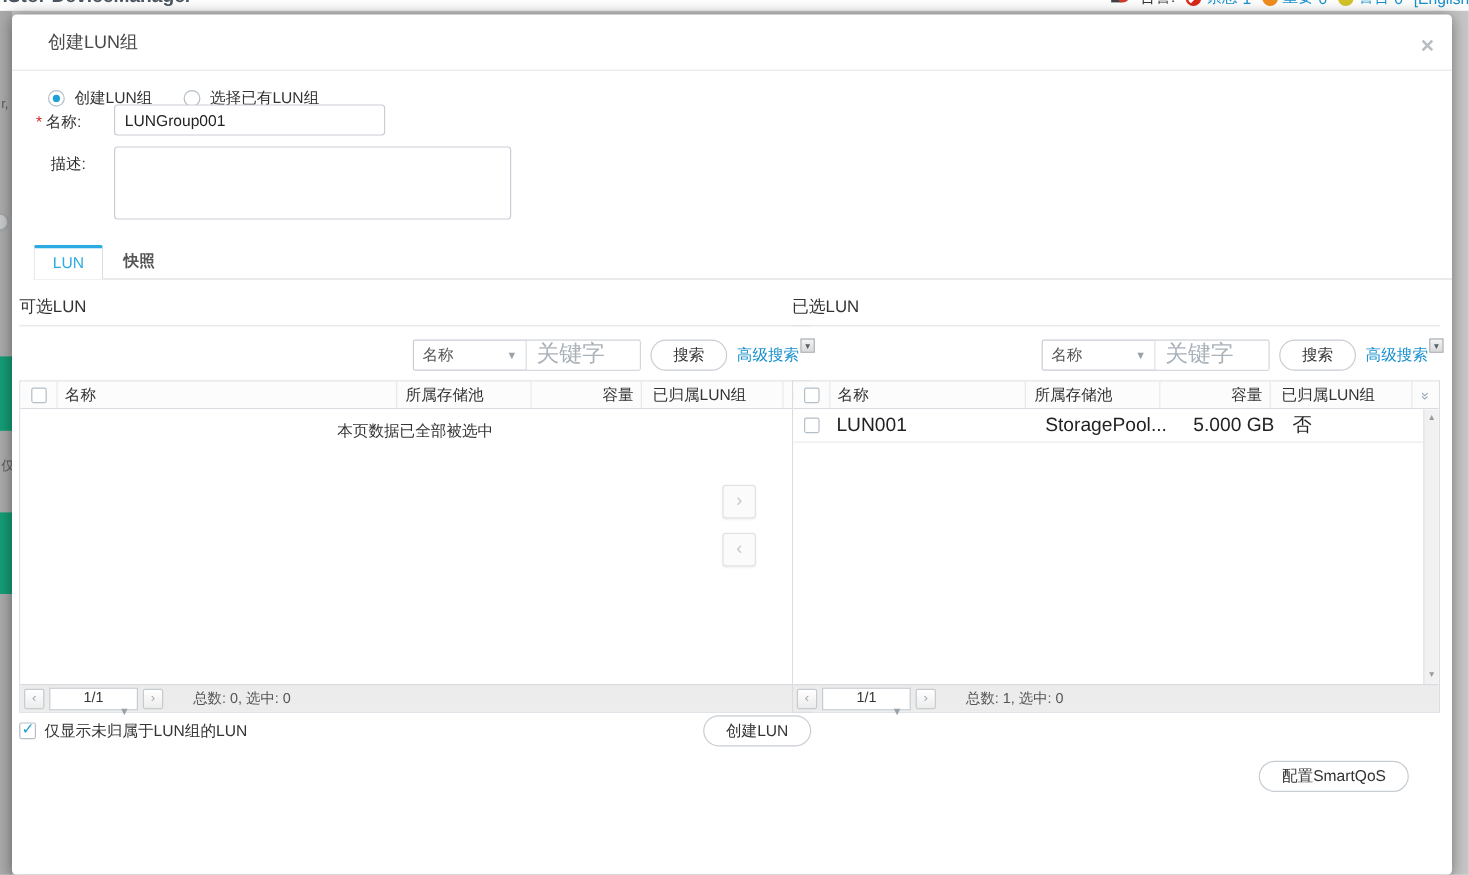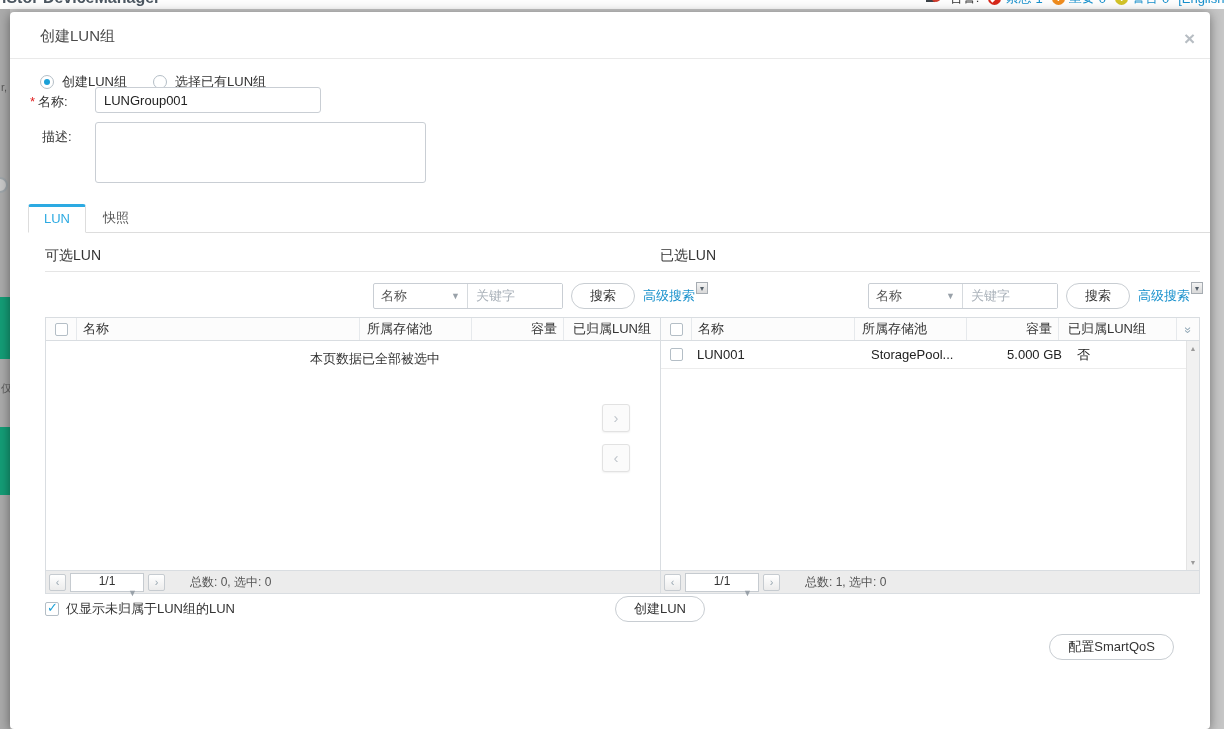--- a/index.html
+++ b/index.html
@@ -52,33 +52,33 @@
                 border-radius:3px; padding:0 8px; font-size:13px; color:#222; outline:none; }
   .desc-area { position:absolute; left:85px; top:110px; width:331px; height:61px; border:1px solid #c9ced4;
                border-radius:3px; padding:4px 8px; font-size:13px; resize:none; outline:none; }
 
   
   .tabs { position:absolute; left:18px; right:0; top:193px; height:28px; border-bottom:1px solid #ddd; }
   .tab { position:absolute; bottom:-1px; width:58px; text-align:center; font-size:13px; cursor:pointer; }
   .tab.active { left:0; height:29px; line-height:24px; background:#fff; color:#2caae2;
                 border:1px solid #ddd; border-bottom:1px solid #fff; border-top:3px solid #2caae2;
                 border-radius:3px 3px 0 0; }
-  .tab.inactive { left:59px; height:28px; line-height:26px; color:#555; }
+  .tab.inactive { left:59px; height:28px; line-height:26px; color:#555;font-weight:bold; }
 
   
   .panel { position:absolute; top:234px; }
-  .panel.p-left { left:35px; width:660px; }
+  .panel.p-left { left:6px; width:660px; }
   .panel.p-right { left:650px; width:540px; }
   .panel-title { font-size:14px; color:#333; padding:1px 0 6px; border-bottom:1px solid #e5e5e5; }
   .search-row { display:flex; justify-content:flex-end; align-items:center; gap:8px; margin:10px 0 8px; height:27px; }
   .combo { display:flex; width:190px; height:26px; border:1px solid #c9ced4; border-radius:2px; background:#fff; }
   .combo-select { width:94px; display:flex; align-items:center; padding:0 7px; color:#555;
                   border-right:1px solid #d6dade; cursor:pointer; }
   .caret { margin-left:auto; color:#99a1a9; font-size:9px; }
-  .combo-input { flex:1; border:0; padding:0 8px; font-size:13px; color:#333; outline:none; min-width:0; }
+  .combo-input { flex:1; border:0; padding:0 8px; font-size:19px; color:#333; outline:none; min-width:0; }
   .combo-input::placeholder { color:#a9b1b9; }
   .btn { display:inline-block; border:1px solid #c8cdd2; background:#fff; border-radius:13px; height:26px;
          line-height:24px; padding:0 18px; font-size:13px; color:#333; cursor:pointer; text-align:center; }
   .adv-link { position:relative; color:#1790cc; cursor:pointer; margin-right:10px; }
   .adv-badge { position:absolute; right:-13px; top:-5px; width:12px; height:12px; border:1px solid #a6acb2;
                background:linear-gradient(#f4f4f4,#d9d9d9); font-size:8px; color:#55606a; line-height:11px; text-align:center; }
 
   
   .tbl { border:1px solid #d9dde1; }
   .tbl-head { display:flex; align-items:center; height:23px; background:#fcfcfc; border-bottom:1px solid #d9dde1;
@@ -87,21 +87,21 @@
   .c-check { width:30px; justify-content:center; }
   .c-name { flex:1; padding-left:6px; border-left:1px solid #e6e9ec; }
   .c-pool { width:112px; padding-left:7px; border-left:1px solid #e6e9ec; }
   .c-cap { width:92px; justify-content:flex-end; padding-right:6px; border-left:1px solid #e6e9ec; }
   .c-group { width:118px; padding-left:9px; border-left:1px solid #e6e9ec; }
   .c-more { width:23px; justify-content:center; border-left:1px solid #e6e9ec; color:#8fa6b5; }
   .dbl-chevron { display:inline-block; transform:rotate(90deg); font-size:12px; letter-spacing:-2px; color:#8fa6b5; }
   .checkbox { width:13px; height:13px; border:1px solid #b4bec6; border-radius:2px; background:#fff; }
   .tbl-body { position:relative; height:229px; background:#fff; overflow:hidden; }
   .empty-text { text-align:center; padding-top:9px; color:#333; }
-  .tbl-row { display:flex; align-items:center; height:28px; border-bottom:1px solid #ececec; font-size:13px; color:#222; margin-right:13px; }
+  .tbl-row { display:flex; align-items:center; height:28px; border-bottom:1px solid #ececec; font-size:16px; color:#222; margin-right:13px; }
   .vscroll { position:absolute; top:0; right:0; bottom:0; width:13px; background:#f1f1f1; border-left:1px solid #e4e4e4; }
   .vscroll .up, .vscroll .down { position:absolute; left:0; width:100%; text-align:center; font-size:7px; color:#9a9a9a; }
   .vscroll .up { top:4px; } .vscroll .down { bottom:4px; }
   .tbl-pager { display:flex; align-items:center; height:23px; background:#ececec; border-top:1px solid #d9dde1;
                padding:0 3px; gap:4px; font-size:12px; color:#555; }
   .pg-btn { width:17px; height:17px; background:linear-gradient(#ffffff,#ececec); border:1px solid #c6cbd0;
             border-radius:2px; color:#9aa8b2; font-size:11px; line-height:14px; text-align:center; cursor:pointer; }
   .pg-select { width:74px; height:19px; background:#fff; border:1px solid #c6cbd0; display:flex; align-items:center;
                padding:0 6px; color:#333; cursor:pointer;flex-direction:column; }
   .pg-summary { margin-left:21px; }

